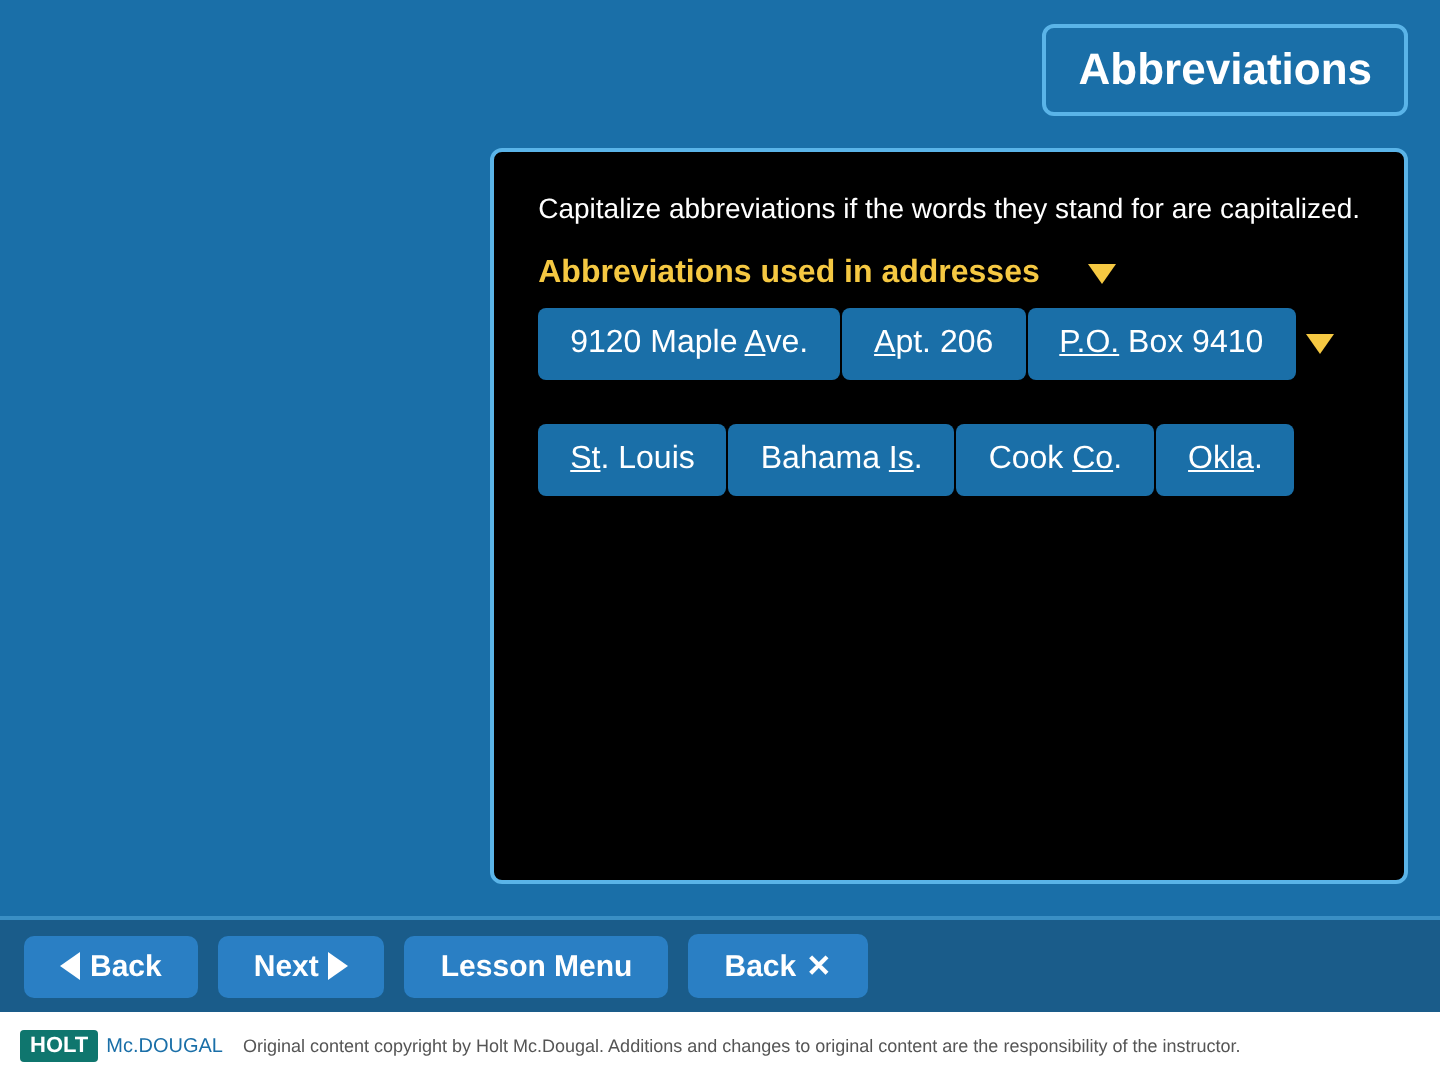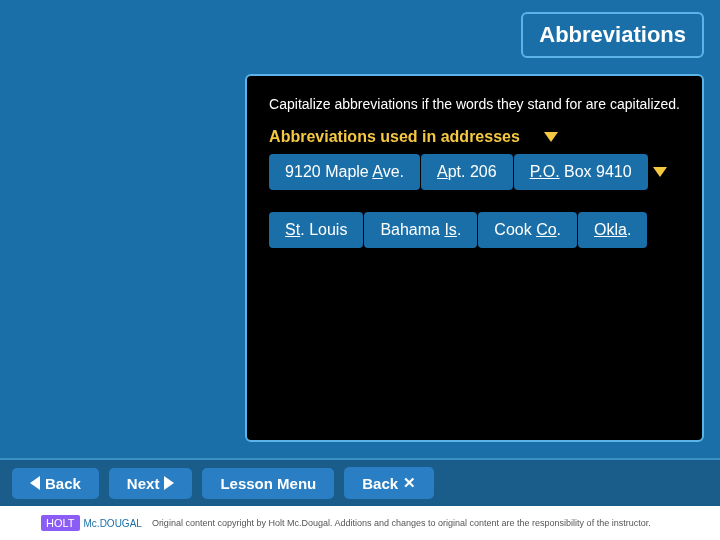--- a/index.html
+++ b/index.html
@@ -175,27 +175,26 @@
       gap: 8px;
     }
 
     .footer-logo {
       display: flex;
       align-items: center;
       gap: 4px;
     }
 
     .holt-logo-box {
-      background: #8b5cf6;
+      background: #0f766e;
       color: #ffffff;
       font-size: 11px;
-      font-weight: normal;
+      font-weight: bold;
       padding: 2px 5px;
       border-radius: 2px;
-      margin-left: 31px;
     }
 
     .mcdougal-text {
       font-size: 10px;
       font-weight: normal;
       color: #1a6fa8;
     }
 
     .footer-text {
       font-size: 9px;

